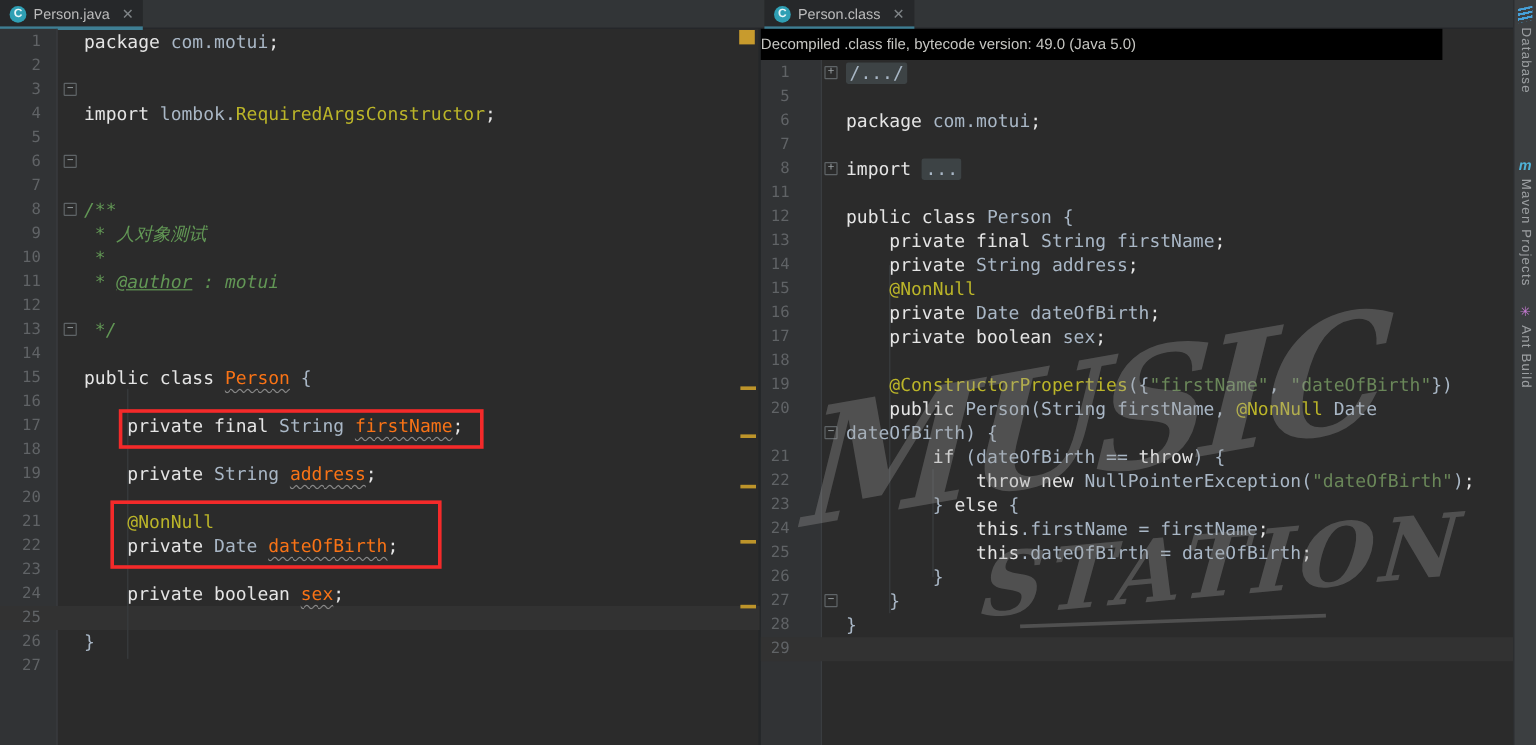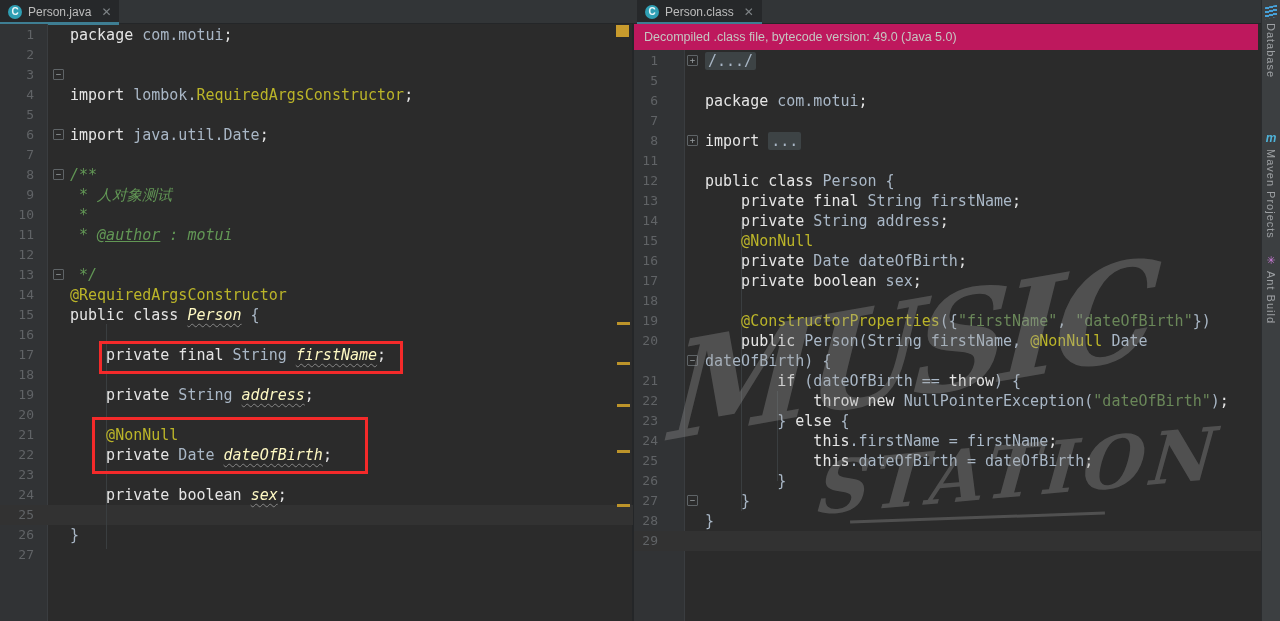--- a/index.html
+++ b/index.html
@@ -13,22 +13,22 @@
        gap:6px;padding:0 8px;color:#bcbcbc;font-size:12px;box-sizing:border-box;cursor:default;}
   .tab .accent{position:absolute;left:0;right:0;bottom:-1px;height:3px;background:#3e7e93;}
   .cicon{width:14px;height:14px;border-radius:50%;background:#2f9fb4;color:#eaf6f8;font-size:10px;
          font-weight:bold;text-align:center;line-height:14px;flex:0 0 auto;}
   .tabclose{color:#7f8487;font-size:12px;margin-left:4px;}
   .tab-left{left:0;min-width:110px;}
   .tab-right{left:637px;min-width:122px;}
 
   
   .pane-divider{position:absolute;left:632px;top:24px;width:2px;bottom:0;background:#242628;}
-  .banner{position:absolute;left:634px;top:24px;width:624px;height:26px;background:#be185d;
-          color:#c6c6c2;font-size:12.5px;line-height:26px;padding-left:10px;box-sizing:border-box;}
+  .banner{position:absolute;left:634px;top:24px;width:568px;height:26px;background:#000000;
+          color:#c6c6c2;font-size:12.5px;line-height:26px;box-sizing:border-box;}
 
   .editor{position:absolute;top:24px;bottom:0;}
   .ed-left{left:0;width:633px;}
   .ed-right{left:634px;top:50px;width:627px;}
   .gutter-bg{position:absolute;left:0;top:0;bottom:0;background:#313335;}
   .ed-left .gutter-bg{width:47px;border-right:1px solid #3a3d40;}
   .ed-right .gutter-bg{width:50px;border-right:1px solid #3a3d40;}
   .caret-row{position:absolute;left:0;right:0;top:481px;height:20px;background:#323232;}
 
   .rows{position:absolute;left:0;right:0;top:1px;}
@@ -44,21 +44,21 @@
   .ed-left .code{position:absolute;left:70px;top:0;}
   .ed-right .code{position:absolute;left:71px;top:0;}
 
   
   .kw{color:#e5e5e5;}
   .ann{color:#bbb529;}
   .str{color:#6a8759;}
   .cmt{color:#629755;font-style:italic;}
   .cmtu{color:#629755;font-style:italic;font-weight:normal;text-decoration:underline;}
   .pl{color:#a9b7c6;}
-  .wv{color:#fef9c3;text-decoration:underline wavy #878787 1px;text-underline-offset:3px;font-style:italic;}
+  .wv{color:#f97316;text-decoration:underline wavy #878787 1px;text-underline-offset:3px;}
   .fold{color:#a9b7c6;background:#3d4345;border-radius:2px;padding:0 3px;}
 
   
   .guide{position:absolute;width:1px;background:#3a3e40;}
 
   
   .mk{position:absolute;z-index:10;}
   .mk-square{left:616px;top:25px;width:13px;height:12px;background:#c89b2d;}
   .mk-dash{left:617px;width:13px;height:3px;background:#bd942a;}
 
@@ -119,29 +119,29 @@
   <div class="editor ed-left">
     <div class="gutter-bg"></div>
     <div class="caret-row"></div>
     <div class="guide" style="left:106px;top:300px;height:225px;"></div>
     <div class="rows" id="left-rows">
         <div class="row"><span class="lnum">1</span><span class="code"><span class="kw">package</span><span class="pl"> com.motui</span><span class="kw">;</span></span></div>
         <div class="row"><span class="lnum">2</span><span class="code"></span></div>
         <div class="row"><span class="lnum">3</span><span class="mark">−</span></div>
         <div class="row"><span class="lnum">4</span><span class="code"><span class="kw">import</span><span class="pl"> lombok.</span><span class="ann">RequiredArgsConstructor</span><span class="kw">;</span></span></div>
         <div class="row"><span class="lnum">5</span><span class="code"></span></div>
-        <div class="row"><span class="lnum">6</span><span class="mark">−</span><span class="code"><span class="kw">import</span><span class="pl"> java.util.Date</span><span class="kw">;</span></span></div>
+        <div class="row"><span class="lnum">6</span><span class="mark">−</span></div>
         <div class="row"><span class="lnum">7</span><span class="code"></span></div>
         <div class="row"><span class="lnum">8</span><span class="mark">−</span><span class="code"><span class="cmt">/**</span></span></div>
         <div class="row"><span class="lnum">9</span><span class="code"><span class="cmt"> * 人对象测试</span></span></div>
         <div class="row"><span class="lnum">10</span><span class="code"><span class="cmt"> *</span></span></div>
         <div class="row"><span class="lnum">11</span><span class="code"><span class="cmt"> * </span><span class="cmtu">@author</span><span class="cmt"> : motui</span></span></div>
         <div class="row"><span class="lnum">12</span></div>
         <div class="row"><span class="lnum">13</span><span class="mark">−</span><span class="code"><span class="cmt"> */</span></span></div>
-        <div class="row"><span class="lnum">14</span><span class="code"><span class="ann">@RequiredArgsConstructor</span></span></div>
+        <div class="row"><span class="lnum">14</span></div>
         <div class="row"><span class="lnum">15</span><span class="code"><span class="kw">public class</span><span class="pl"> </span><span class="wv">Person</span><span class="pl"> {</span></span></div>
         <div class="row"><span class="lnum">16</span><span class="code"></span></div>
         <div class="row"><span class="lnum">17</span><span class="code"><span class="kw">    private final</span><span class="pl"> String </span><span class="wv">firstName</span><span class="kw">;</span></span></div>
         <div class="row"><span class="lnum">18</span><span class="code"></span></div>
         <div class="row"><span class="lnum">19</span><span class="code"><span class="kw">    private</span><span class="pl"> String </span><span class="wv">address</span><span class="kw">;</span></span></div>
         <div class="row"><span class="lnum">20</span><span class="code"></span></div>
         <div class="row"><span class="lnum">21</span><span class="code"><span class="ann">    @NonNull</span></span></div>
         <div class="row"><span class="lnum">22</span><span class="code"><span class="kw">    private</span><span class="pl"> Date </span><span class="wv">dateOfBirth</span><span class="kw">;</span></span></div>
         <div class="row"><span class="lnum">23</span><span class="code"></span></div>
         <div class="row"><span class="lnum">24</span><span class="code"><span class="kw">    private boolean</span><span class="pl"> </span><span class="wv">sex</span><span class="kw">;</span></span></div>

